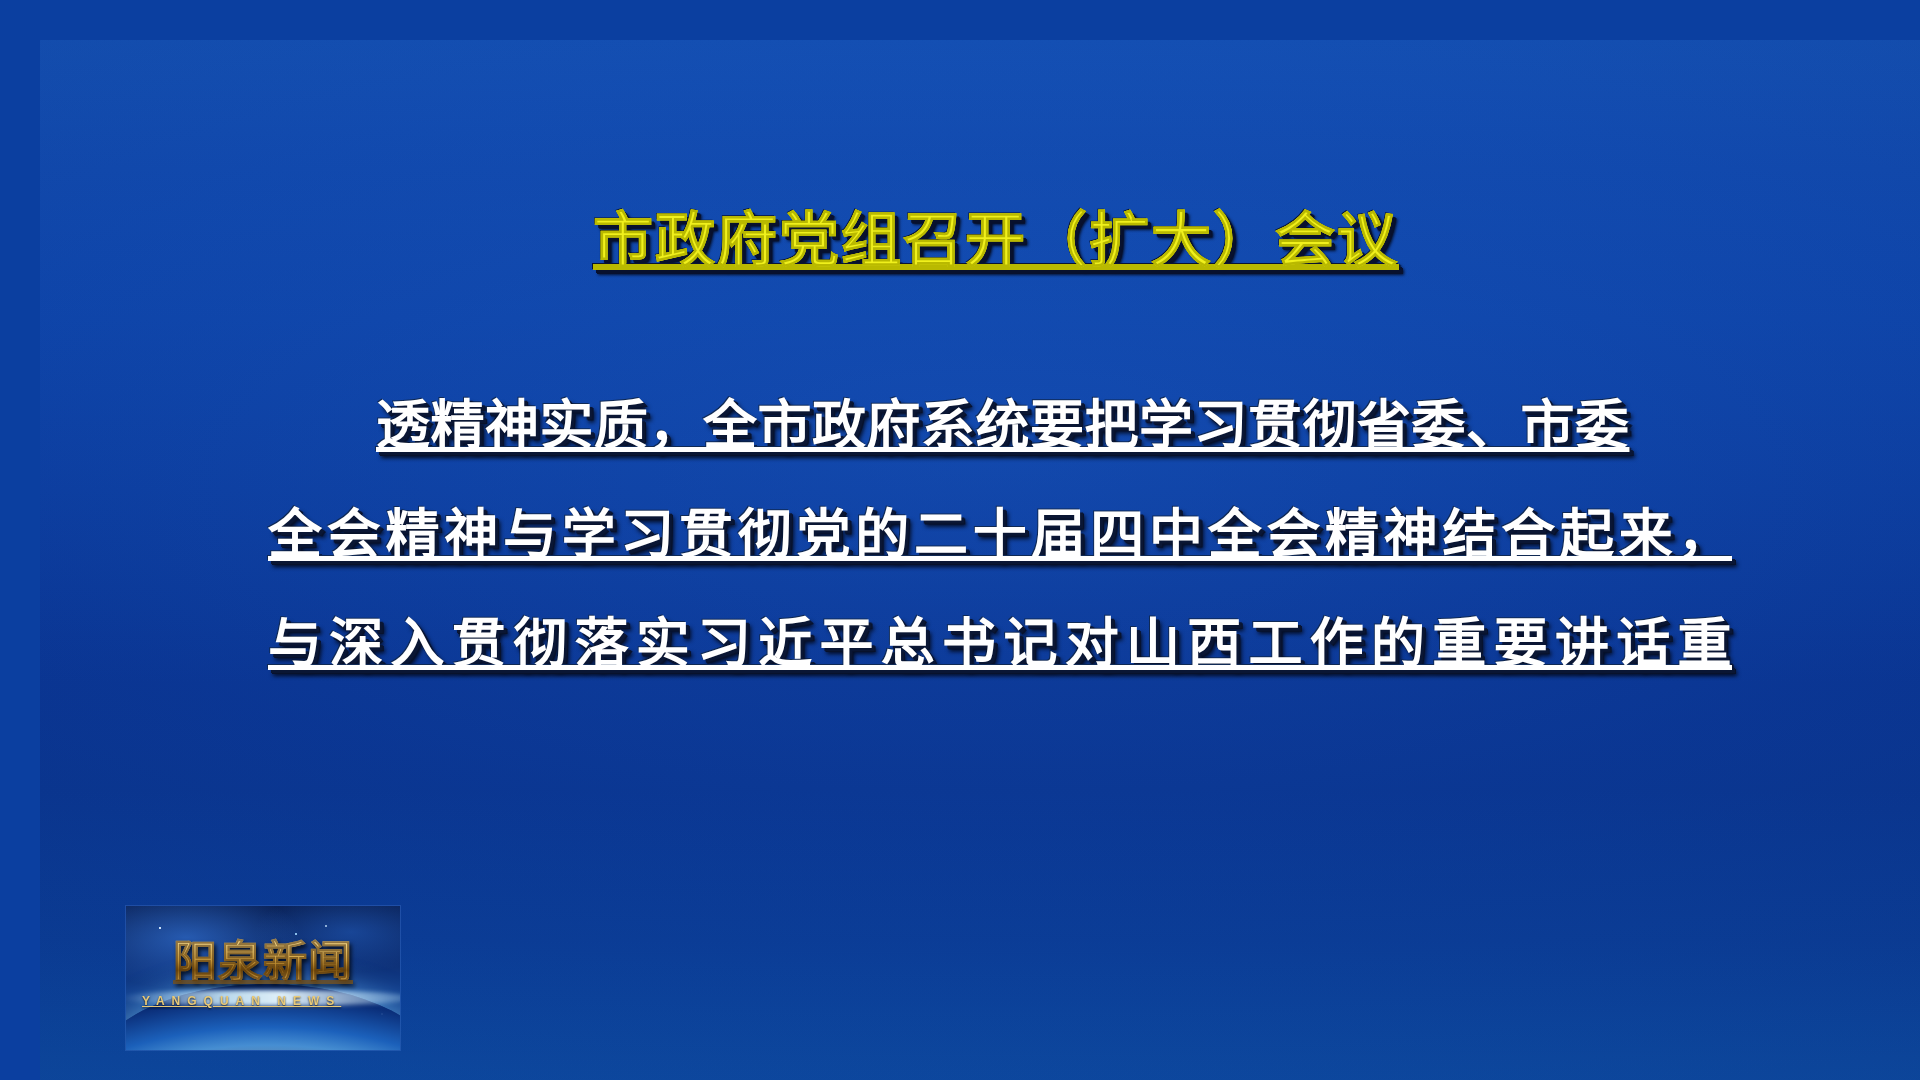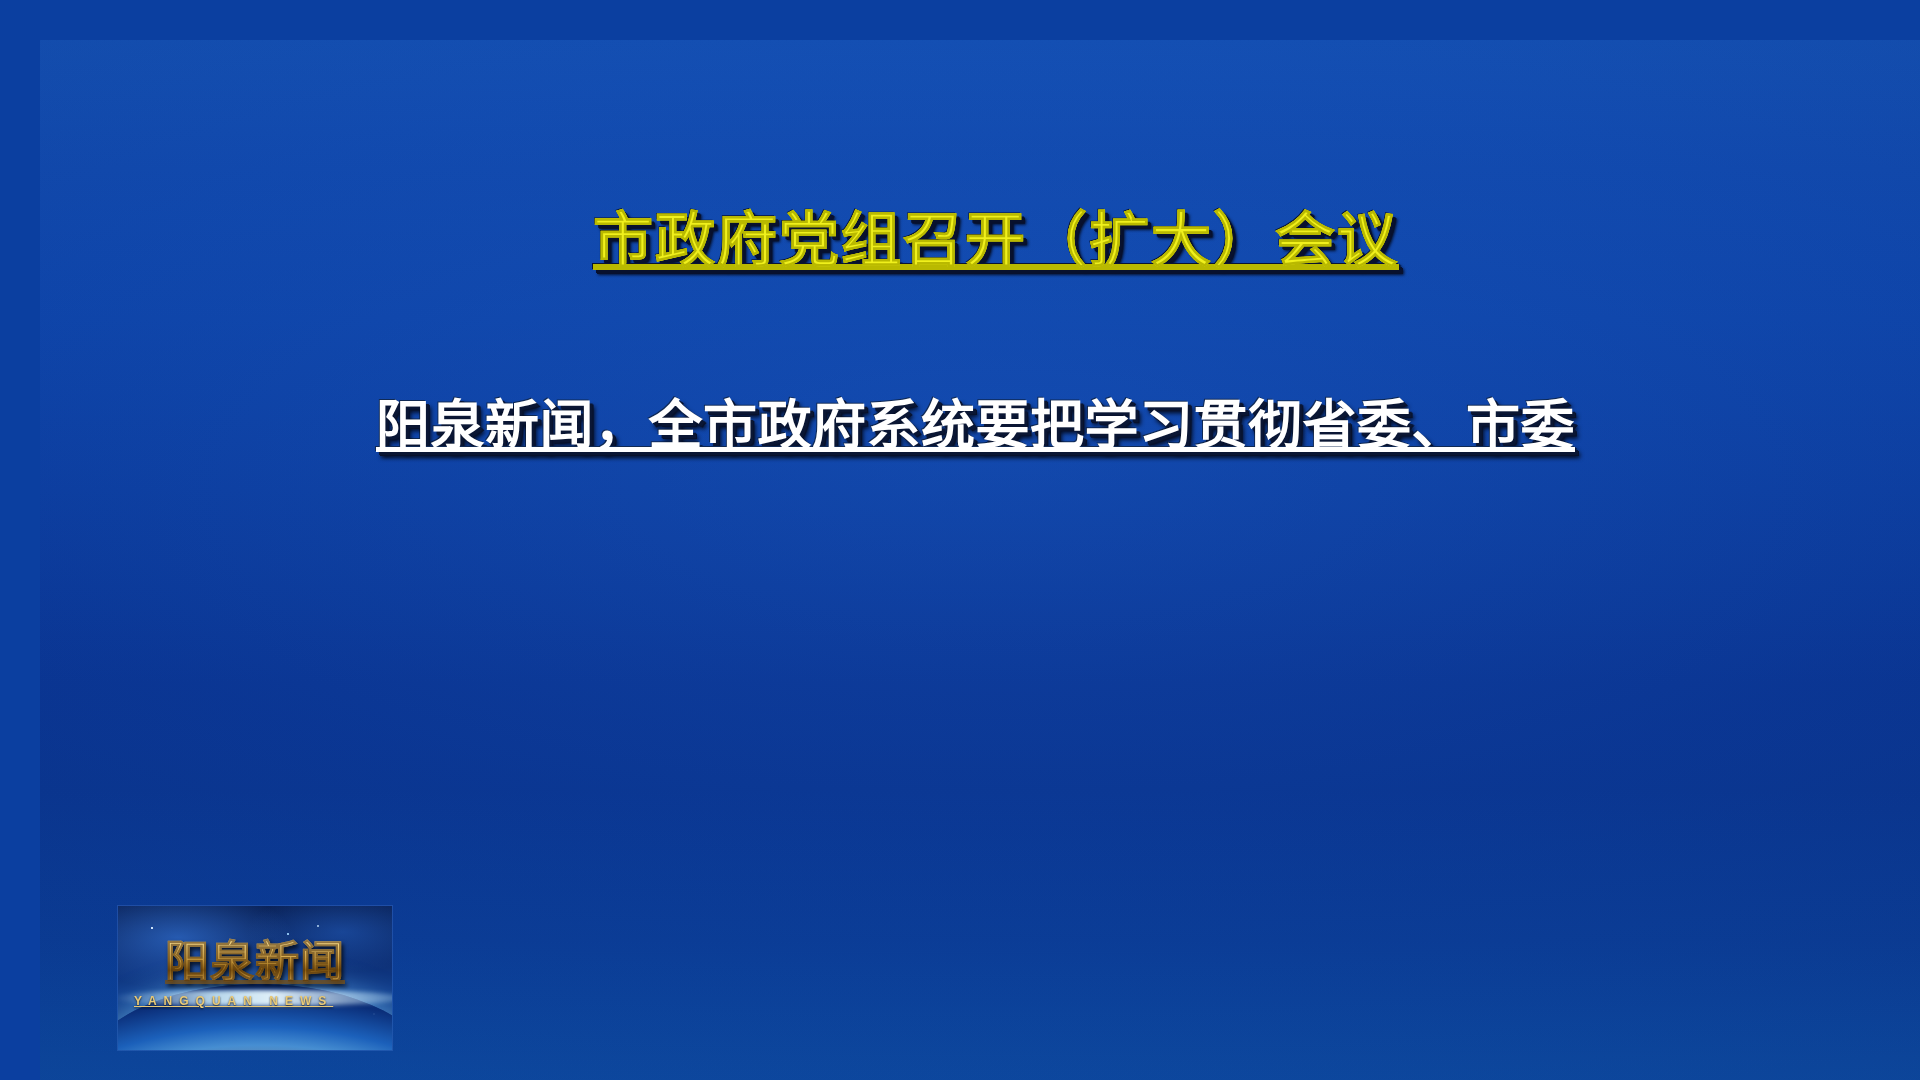--- a/index.html
+++ b/index.html
@@ -96,21 +96,21 @@
     text-indent:108px;
     text-align-last:left;
   }
   .copy-line.tail {
     text-align-last:left;
   }
 
   
   .station-logo {
     position:absolute;
-    left:78px;
+    left:86px;
     top:866px;
     width:274px;
     height:144px;
     overflow:hidden;
     background:
       radial-gradient(ellipse 60% 50% at 22% 22%, rgba(60,130,235,0.55) 0%, rgba(10,35,95,0) 70%),
       radial-gradient(ellipse 50% 40% at 82% 18%, rgba(40,105,210,0.45) 0%, rgba(10,35,95,0) 70%),
       linear-gradient(180deg, #0a2258 0%, #0d2f74 38%, #12408f 62%, #0b2a66 100%);
     box-shadow:0 0 0 1px rgba(120,170,255,0.18);
   }
@@ -202,21 +202,23 @@
 <body>
 
 <div class="broadcast-frame">
 
   <div class="bg-gradient"></div>
   <div class="bg-vignette"></div>
 
   <div class="headline">市政府党组召开（扩大）会议</div>
 
   <div class="body-copy">
-    <div class="copy-line indent">阳泉新闻，全市政府系统要把学习贯彻省委、市委</div>
+    <div class="copy-line indent">透精神实质，全市政府系统要把学习贯彻省委、市委</div>
+    <div class="copy-line">全会精神与学习贯彻党的二十届四中全会精神结合起来，</div>
+    <div class="copy-line">与深入贯彻落实习近平总书记对山西工作的重要讲话重</div>
   </div>
 
   <div class="station-logo">
     <div class="logo-stars"></div>
     <div class="logo-globe">
       
     </div>
     <div class="logo-title">阳泉新闻</div>
     <div class="logo-subtitle">YANGQUAN NEWS</div>
   </div>

